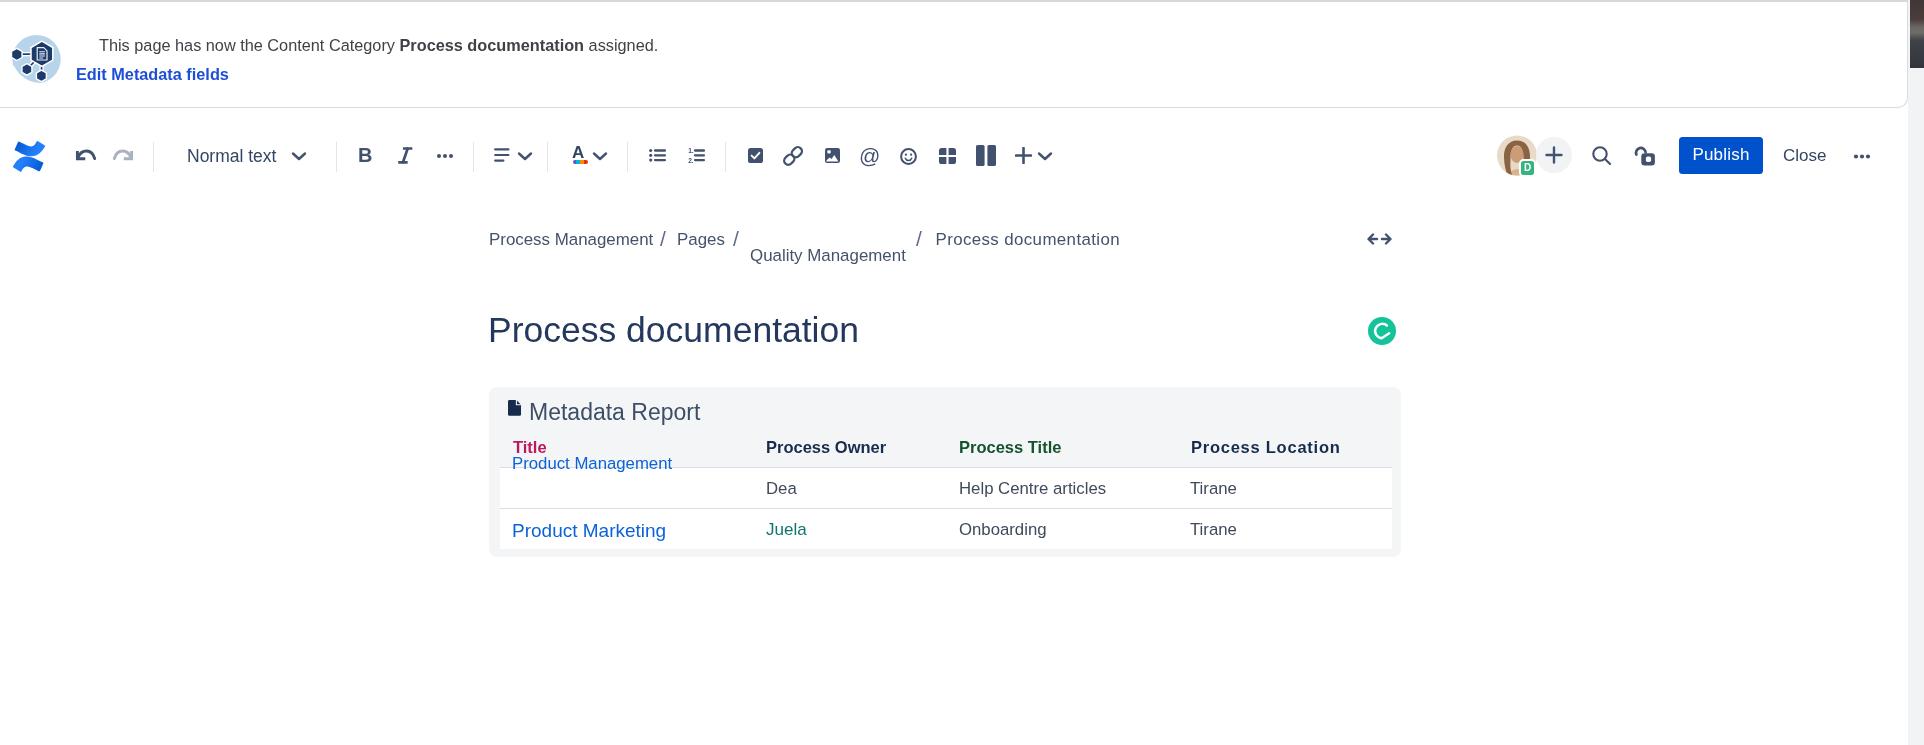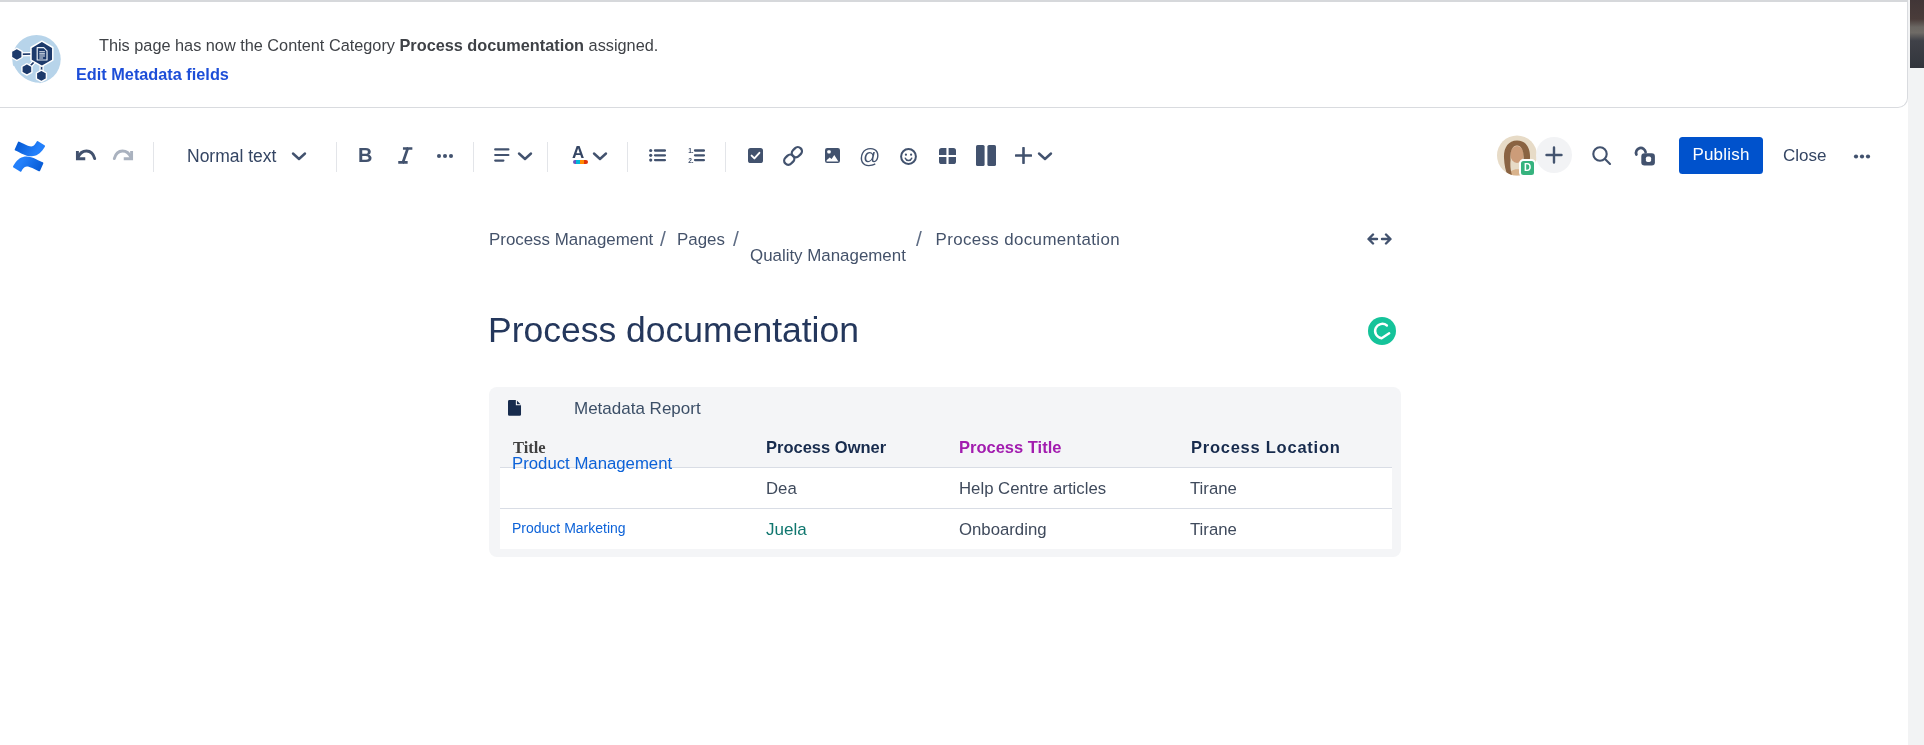--- a/index.html
+++ b/index.html
@@ -246,31 +246,31 @@
   <circle cx="14" cy="14" r="14" fill="#15C39A"></circle>
   <path d="M18.9 8.5 A7.2 7.2 0 1 0 13.6 21.2 L21.2 16.3" stroke="#fff" stroke-width="2.4" fill="none" stroke-linecap="round" stroke-linejoin="round"></path>
 </svg>
 
 <div class="abs" style="left:489px;top:387px;width:912px;height:170px;background:#F4F5F7;border-radius:8px;"></div>
 
 <svg class="abs" style="left:507.5px;top:400px;" width="14" height="17" viewBox="0 0 14 17">
   <path d="M1.5 0 H9 L14 5 V15.5 A1.5 1.5 0 0 1 12.5 17 H1.5 A1.5 1.5 0 0 1 0 15.5 V1.5 A1.5 1.5 0 0 1 1.5 0 z" fill="#172B4D" transform="scale(0.93)"></path>
   <path d="M9 0 V5 H14" fill="none" stroke="#fff" stroke-width="1.1" transform="scale(0.93)"></path>
 </svg>
-<div class="abs" style="left:529px;top:399px;font-size:17px;color:#3c4f67;margin-left:45px;">Metadata Report</div>
-
-<div class="abs" style="left:513px;top:438px;font-size:16.5px;font-weight:bold;color:#404040;font-family:Liberation Serif, serif;">Title</div>
+<div class="abs" style="left:529px;top:399px;font-size:23px;color:#3c4f67;">Metadata Report</div>
+
+<div class="abs" style="left:513px;top:438px;font-size:16.5px;font-weight:bold;color:#be185d;">Title</div>
 <div class="abs" style="left:766px;top:438px;font-size:16.5px;font-weight:bold;color:#172B4D;">Process Owner</div>
-<div class="abs" style="left:959px;top:438px;font-size:16.5px;font-weight:bold;color:#a21caf;">Process Title</div>
+<div class="abs" style="left:959px;top:438px;font-size:16.5px;font-weight:bold;color:#14532d;">Process Title</div>
 <div class="abs" style="left:1191px;top:438px;font-size:16.5px;font-weight:bold;color:#172B4D;letter-spacing:0.75px;">Process Location</div>
 
 <div class="abs" style="left:500px;top:467px;width:892px;height:41px;background:#fff;border-top:1px solid #d9dde5;"></div>
 <div class="abs" style="left:500px;top:508px;width:892px;height:41px;background:#fff;border-top:1px solid #d9dde5;"></div>
 
 <div class="abs" style="left:512px;top:454px;font-size:16.75px;color:#0C62D8;">Product Management</div>
 <div class="abs" style="left:766px;top:479px;font-size:16.75px;color:#3f4a5c;">Dea</div>
 <div class="abs" style="left:959px;top:479px;font-size:16.75px;color:#3f4a5c;">Help Centre articles</div>
 <div class="abs" style="left:1190px;top:479px;font-size:16.75px;color:#3f4a5c;">Tirane</div>
 
-<div class="abs" style="left:512px;top:520px;font-size:14px;color:#0C62D8;">Product Marketing</div>
+<div class="abs" style="left:512px;top:520px;font-size:19px;color:#0C62D8;">Product Marketing</div>
 <div class="abs" style="left:766px;top:520px;font-size:17px;color:#0f766e;">Juela</div>
 <div class="abs" style="left:959px;top:520px;font-size:16.75px;color:#3f4a5c;">Onboarding</div>
 <div class="abs" style="left:1190px;top:520px;font-size:16.75px;color:#3f4a5c;">Tirane</div>
 
 </body></html>

